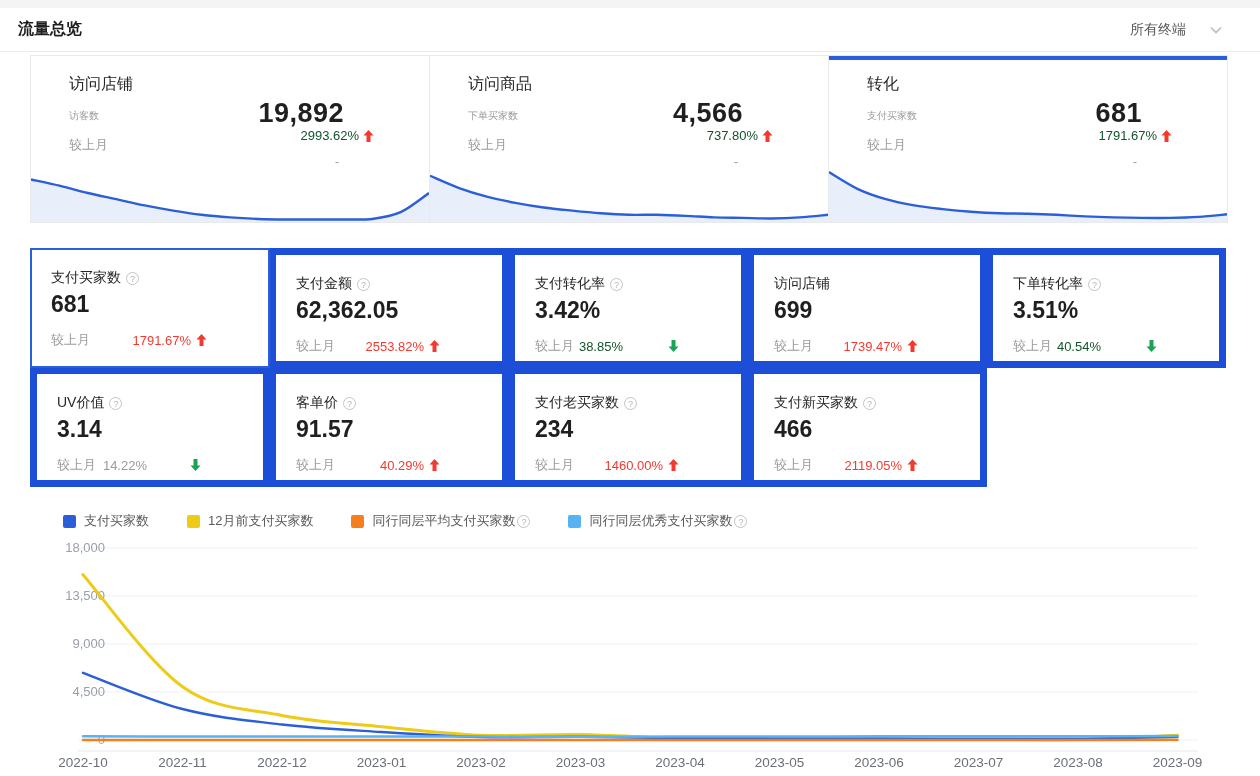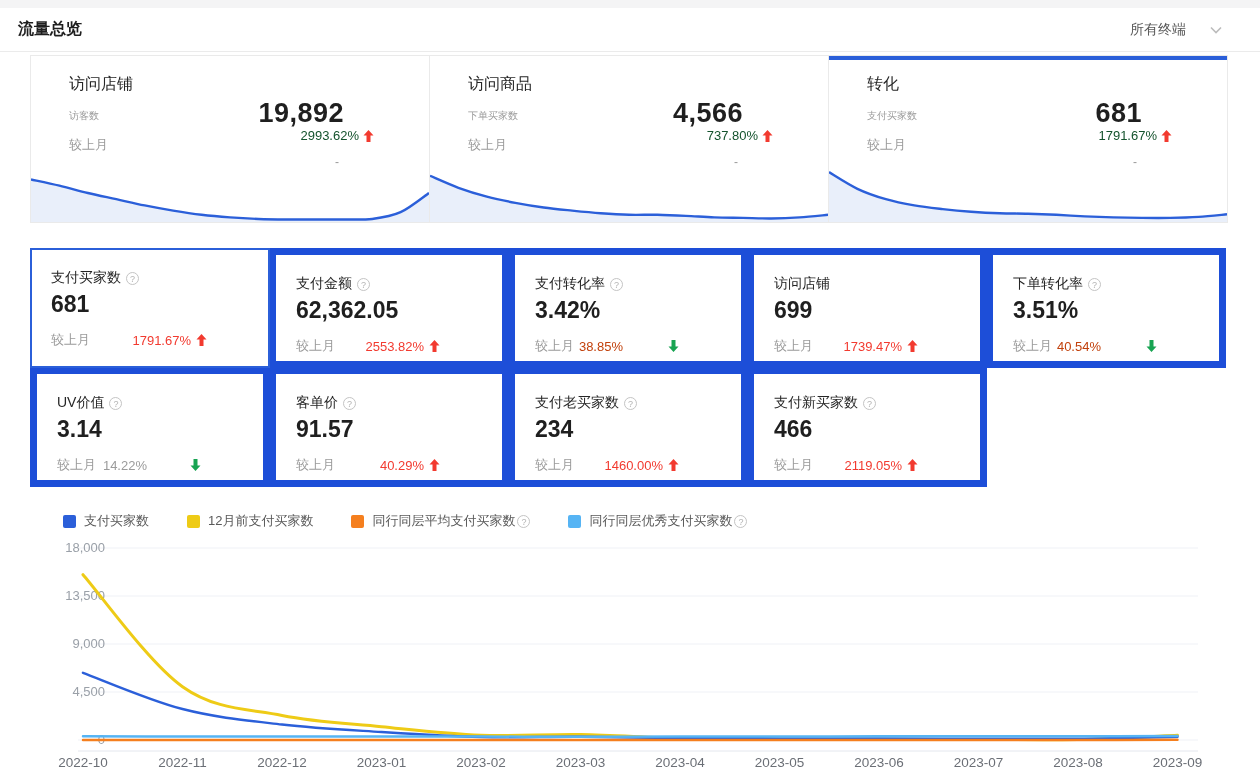--- a/index.html
+++ b/index.html
@@ -37,21 +37,21 @@
   .m-card:first-child { margin-left:0; }
   .m-card.selected { border:1px solid #2b5fd9; box-shadow:inset 0 0 0 1px #2b5fd9; z-index:2; }
   .m-label { position:absolute; left:20px; top:20px; font-size:14px; color:#262626;
     display:flex; align-items:center; }
   .m-value { position:absolute; left:20px; top:42px; font-size:23px; font-weight:bold; color:#1f1f1f; }
   .m-bottom{ position:absolute; left:20px; right:20px; top:82px; font-size:13px;
     display:flex; align-items:center; }
   .m-clabel{ color:#9b9b9b; }
   .m-change{ margin-left:auto; margin-right:42px; display:flex; align-items:center; gap:5px; }
   .m-change.red   { color:#f23a2f; }
-  .m-change.green { color:#c2410c;gap:45px; }
+  .m-change.green { color:#14532d;gap:45px; }
   .m-change.gray  { color:#9b9b9b;gap:43px; }
 
   .qicon { display:inline-block; width:13px; height:13px; border:1px solid #c4c4c4;
     border-radius:50%; color:#b3b3b3; font-size:9px; line-height:12px; text-align:center;
     margin-left:5px; flex:none; }
   .arrow { width:11px; height:12px; flex:none; }
   .arrow.up   { color:#f23a2f; }
   .arrow.down { color:#18a452; transform:rotate(180deg); }
 
   

